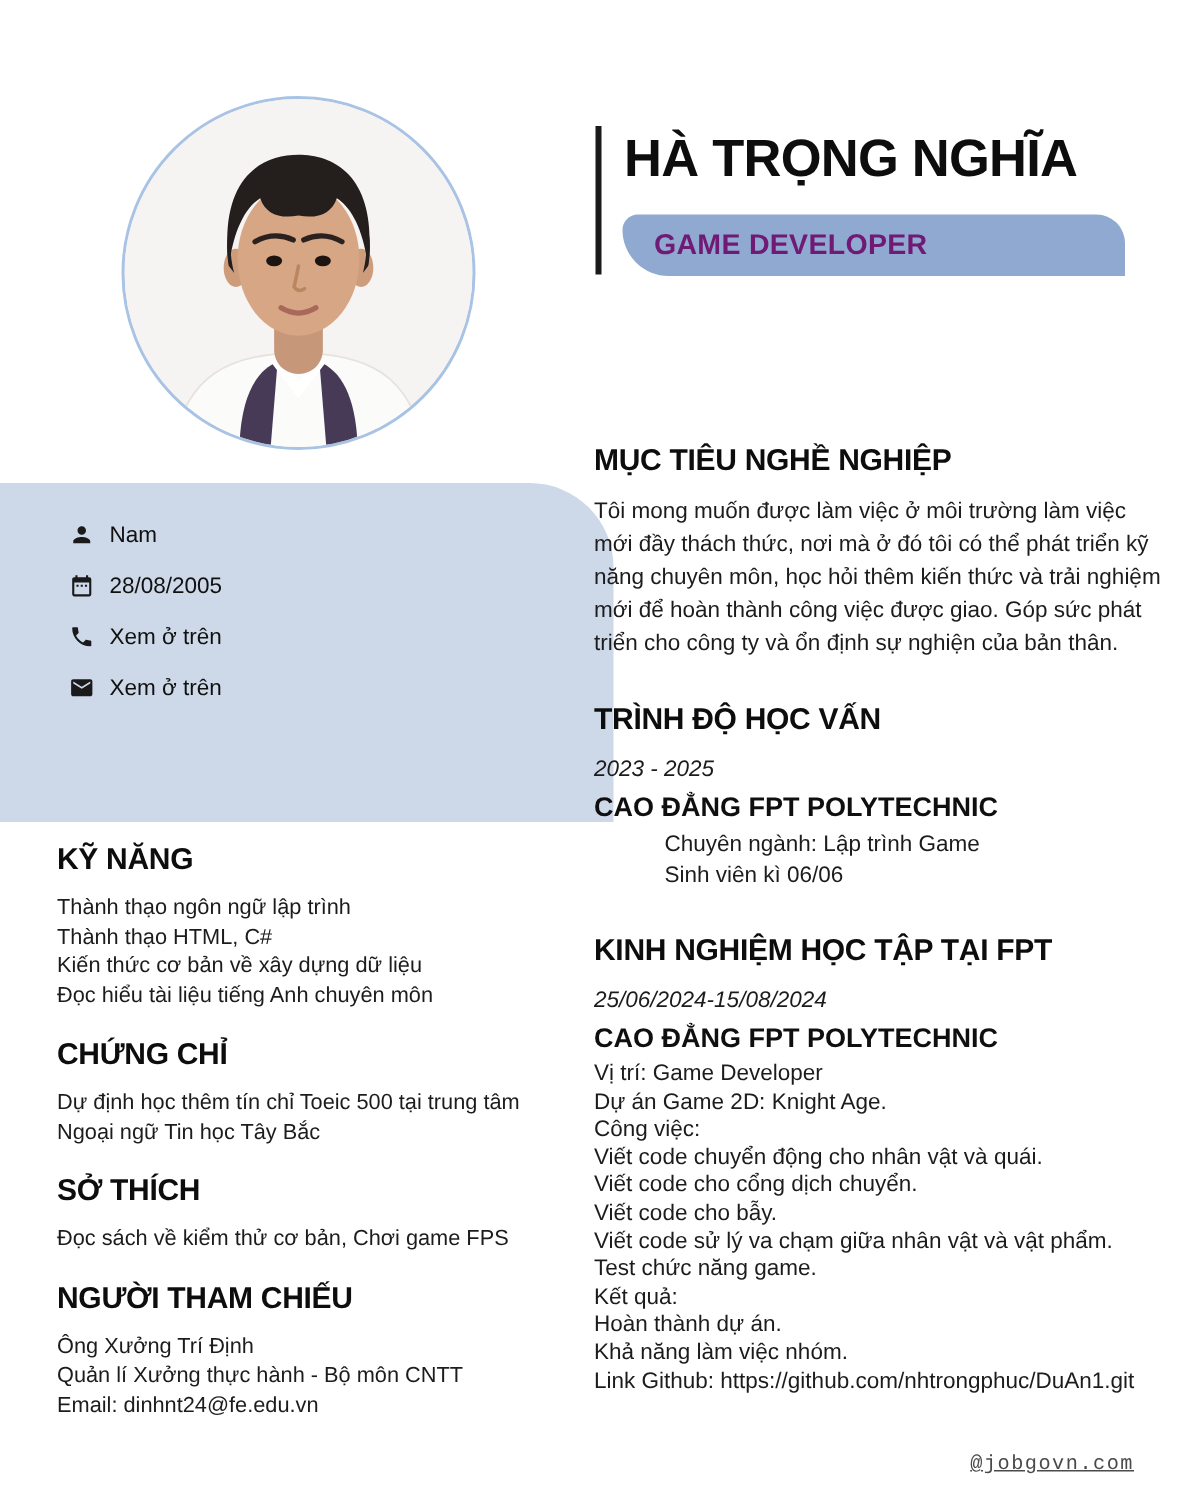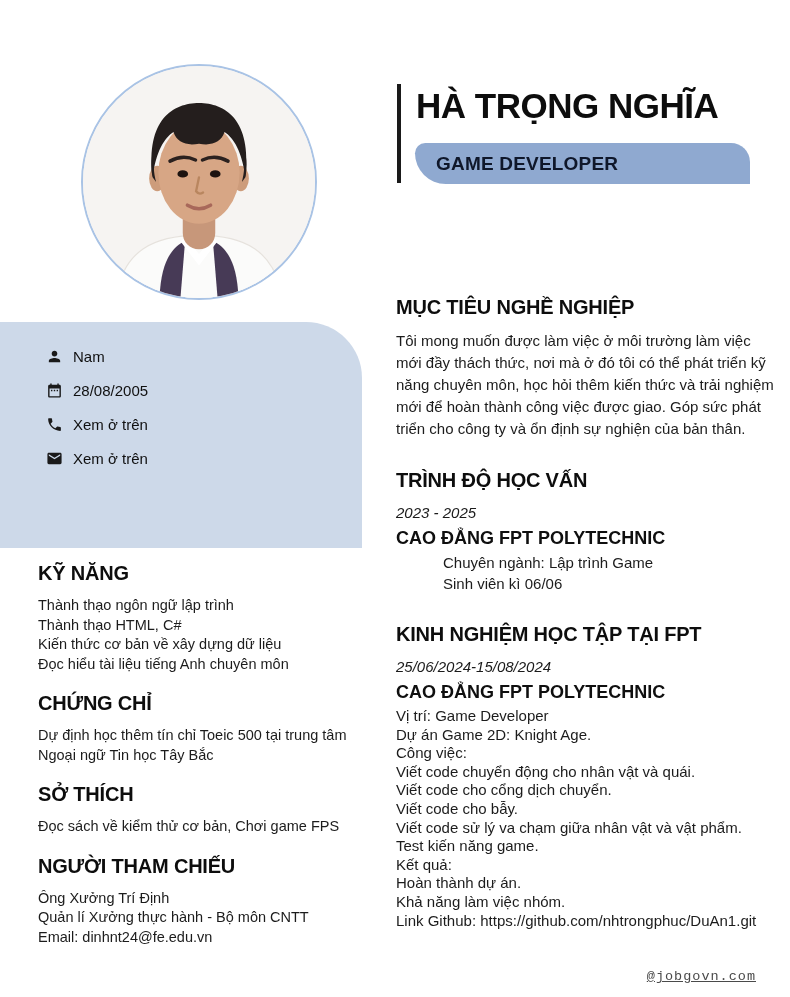--- a/index.html
+++ b/index.html
@@ -39,26 +39,26 @@
   }
   .title-banner{
     position:absolute;left:415px;top:143px;
     width:335px;height:41px;
     background:var(--accent-banner);
     border-radius:14px 26px 0 42px;
     display:flex;align-items:center;
     padding-left:21px;
   }
   .title-banner .job-title{
-    font-size:19px;font-weight:800;color:#0f172a;letter-spacing:.2px;
+    font-size:19px;font-weight:800;color:#701a75;letter-spacing:.2px;
   }
   
   .contact-panel{
     position:absolute;left:0;top:322px;
-    width:362px;height:226px;
+    width:409px;height:226px;
     background:var(--accent-panel);
     border-radius:0 56px 0 0;
   }
   .contact-list{
     padding:24px 0 0 46px;
     display:flex;flex-direction:column;gap:13px;
   }
   .contact-row{display:flex;align-items:flex-start;gap:10px;}
   .contact-row .cicon{flex:0 0 17px;width:17px;height:17px;margin-top:2px;}
   .contact-row .cicon svg{display:block;width:17px;height:17px;fill:#1a1a1a;}
@@ -222,21 +222,21 @@
     <div class="date-line">25/06/2024-15/08/2024</div>
     <div class="org-line">CAO ĐẲNG FPT POLYTECHNIC</div>
     <div>
         <div class="exp-line">Vị trí: Game Developer</div>
         <div class="exp-line">Dự án Game 2D: Knight Age.</div>
         <div class="exp-line">Công việc:</div>
         <div class="exp-line">Viết code chuyển động cho nhân vật và quái.</div>
         <div class="exp-line">Viết code cho cổng dịch chuyển.</div>
         <div class="exp-line">Viết code cho bẫy.</div>
         <div class="exp-line">Viết code sử lý va chạm giữa nhân vật và vật phẩm.</div>
-        <div class="exp-line">Test kiến năng game.</div>
+        <div class="exp-line">Test chức năng game.</div>
         <div class="exp-line">Kết quả:</div>
         <div class="exp-line">Hoàn thành dự án.</div>
         <div class="exp-line">Khả năng làm việc nhóm.</div>
         <div class="exp-line">Link Github: https://github.com/nhtrongphuc/DuAn1.git</div>
       </div>
   </div>
 </div>
 
 <div class="watermark">@jobgovn.com</div>
 

